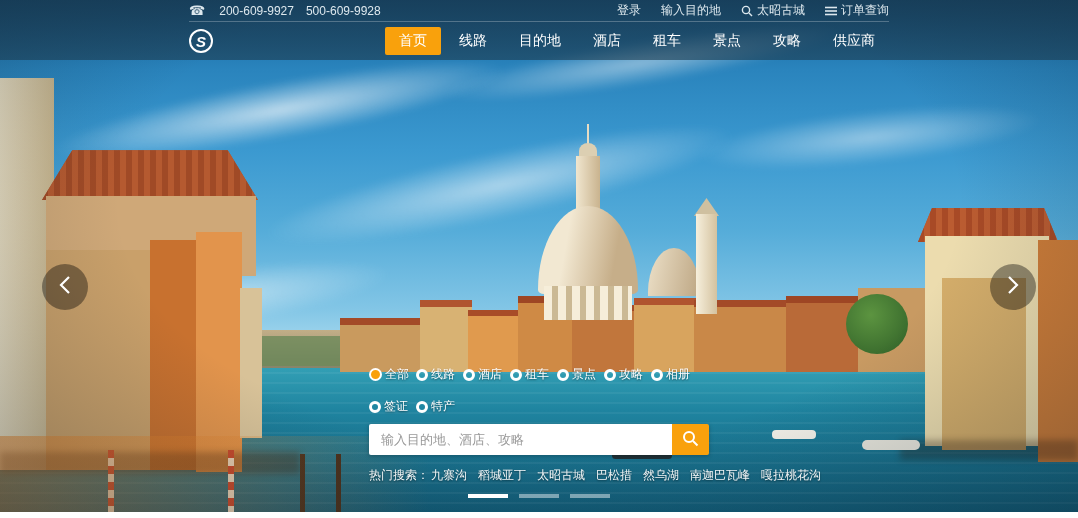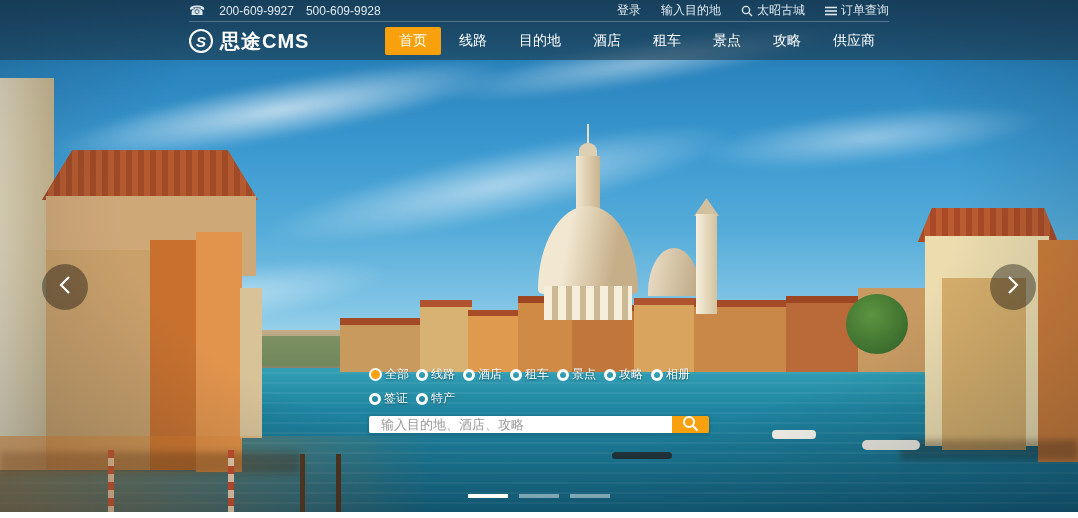--- a/index.html
+++ b/index.html
@@ -105,25 +105,25 @@
   .logo-text { color:#fff; font-size:20px; font-weight:bold; letter-spacing:1px; }
   .menu { display:flex; align-items:center; }
   .nav-item { color:#fff; font-size:14px; text-decoration:none; padding:5px 14px; margin-left:4px;
       border-radius:2px; cursor:pointer; white-space:nowrap; }
   .nav-item.active { background:#f9a10c; }
 
   
   .search-panel { position:absolute; left:50%; transform:translateX(-50%); top:366px; width:340px; z-index:20; }
   .cats { display:flex; flex-wrap:wrap; row-gap:7px; }
   .cat { display:flex; align-items:center; width:47px; cursor:pointer; }
-  .cat:nth-child(8), .cat:nth-child(9) { width:47px; }
+  .cat:nth-child(8), .cat:nth-child(9) { width:47px;margin-top:8px; }
   .radio { width:12px; height:12px; border-radius:50%; border:3px solid #fff; margin-right:3px; background:transparent; }
   .cat.on .radio { border-width:2px; background:#f9a10c; width:13px; height:13px; }
   .cat-label { color:#fff; font-size:12px; text-shadow:0 1px 2px rgba(0,0,0,0.45); white-space:nowrap; }
-  .search-row { margin-top:9px; display:flex; height:17px; box-shadow:0 1px 4px rgba(0,0,0,0.25); }
+  .search-row { margin-top:9px; display:flex; height:31px; box-shadow:0 1px 4px rgba(0,0,0,0.25); }
   .search-input { flex:1; border:none; outline:none; padding:0 12px; font-size:13px; color:#333;
       font-family:"Liberation Sans", sans-serif; background:#fff; border-radius:2px 0 0 2px; }
   .search-input::placeholder { color:#999; }
   .search-btn { width:37px; border:none; background:#f9a10c; cursor:pointer; display:flex;
       align-items:center; justify-content:center; border-radius:0 2px 2px 0; }
   .hot-row { margin-top:12px; font-size:12px; color:rgba(255,255,255,0.95);
       text-shadow:0 1px 2px rgba(0,0,0,0.45); display:flex; flex-wrap:nowrap; white-space:nowrap; }
   .hot-link { color:rgba(255,255,255,0.95); text-decoration:none; margin-right:11px; cursor:pointer; }
 
   
@@ -232,21 +232,20 @@
             </span>
             <span>订单查询</span>
           </a>
         </div>
       </div>
       <div class="nav-row">
         <div class="logo">
           <span class="logo-circle">
               <span>S</span>
             </span>
-          <span class="logo-text">思途CMS</span>
         </div>
         <div class="menu">
           <a class="nav-item active">首页</a>
           <a class="nav-item">线路</a>
           <a class="nav-item">目的地</a>
           <a class="nav-item">酒店</a>
           <a class="nav-item">租车</a>
           <a class="nav-item">景点</a>
           <a class="nav-item">攻略</a>
           <a class="nav-item">供应商</a>
@@ -298,20 +297,30 @@
       <input class="search-input" type="text" placeholder="输入目的地、酒店、攻略" style="">
       <button class="search-btn">
         <span>
           <svg width="17" height="17" viewBox="0 0 17 17">
               <circle cx="7" cy="7" r="5" fill="none" stroke="#fff" stroke-width="2"></circle>
               <line x1="11" y1="11" x2="15.5" y2="15.5" stroke="#fff" stroke-width="2"></line>
             </svg>
         </span>
       </button>
     </div>
+    <div class="hot-row">
+      <span style="margin-right:2px;">热门搜索：</span>
+      <a class="hot-link">九寨沟</a>
+      <a class="hot-link">稻城亚丁</a>
+      <a class="hot-link">太昭古城</a>
+      <a class="hot-link">巴松措</a>
+      <a class="hot-link">然乌湖</a>
+      <a class="hot-link">南迦巴瓦峰</a>
+      <a class="hot-link">嘎拉桃花沟</a>
+    </div>
   </div>
 
   <div class="arrow arrow-left">
     <span>
       <svg width="18" height="22" viewBox="0 0 18 22">
           <polyline points="13,3 5,11 13,19" fill="none" stroke="#fff" stroke-width="2.2"></polyline>
         </svg>
     </span>
   </div>
   <div class="arrow arrow-right">

